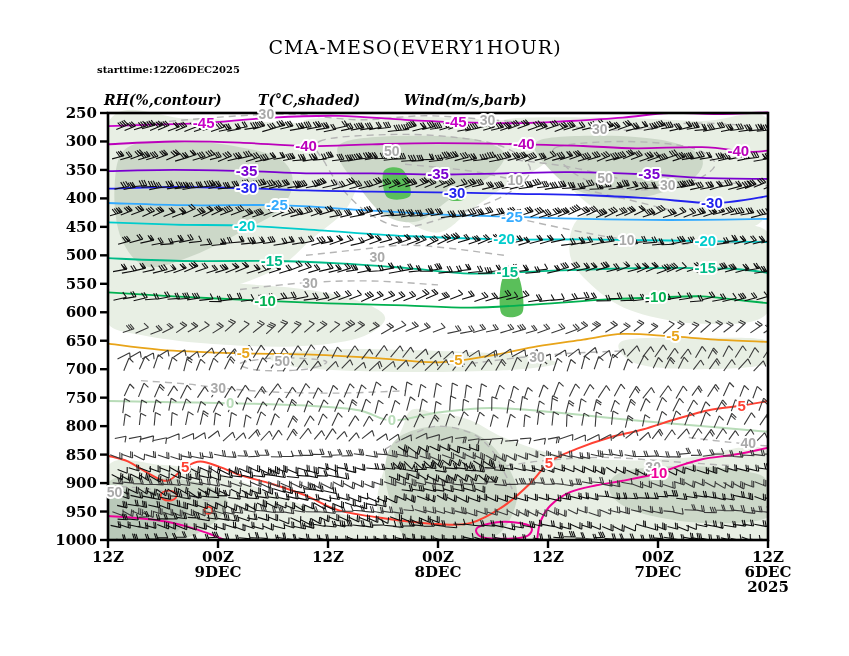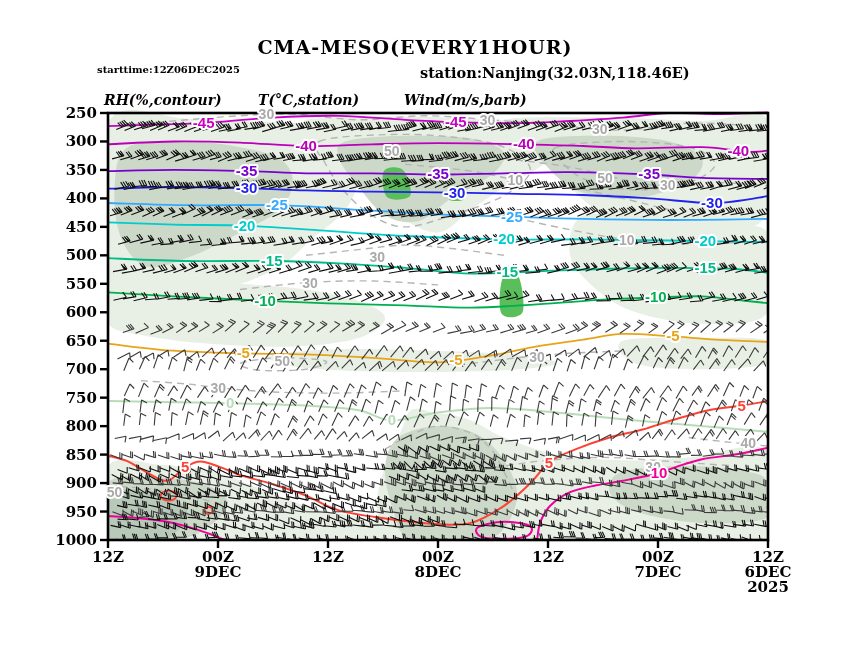--- a/index.html
+++ b/index.html
@@ -1,34 +1,33 @@
 <!DOCTYPE html>
 <html><head>
 <meta charset="utf-8">
 <style>
   html,body{margin:0;padding:0;background:#ffffff;}
   #stage{position:relative;width:849px;height:656px;background:#fff;overflow:hidden;
          font-family:"DejaVu Serif", serif;}
   .hdr{position:absolute;white-space:nowrap;color:#000;}
-  #title{top:36px;left:0;width:830px;text-align:center;font-size:19px;font-weight:bold;letter-spacing:1px;}
+  #title{top:36px;left:0;width:830px;text-align:center;font-size:19px;font-weight:normal;letter-spacing:1px;}
   #sub-left{top:64px;left:97px;font-size:10px;font-weight:bold;}
   #sub-right{top:64px;left:420px;font-size:14.5px;font-weight:bold;}
   .leg{position:absolute;top:92px;font-size:14px;font-weight:bold;font-style:italic;}
   #leg-rh{left:104px;} #leg-t{left:258px;} #leg-w{left:404px;text-align:right;}
   svg{position:absolute;top:0;left:0;}
 </style>
 </head>
 <body>
 
 <div id="stage">
   <div id="title" class="hdr">CMA-MESO(EVERY1HOUR)</div>
   <div id="sub-left" class="hdr">starttime:12Z06DEC2025</div>
-  <div id="sub-right" class="hdr">station:Nanjing(32.03N,118.46E)</div>
   <span id="leg-rh" class="leg">RH(%,contour)</span>
-  <span id="leg-t" class="leg">T(°C,station)</span>
+  <span id="leg-t" class="leg">T(°C,shaded)</span>
   <span id="leg-w" class="leg">Wind(m/s,barb)</span>
   <svg id="plot" width="849" height="656" viewBox="0 0 849 656" xmlns="http://www.w3.org/2000/svg">
       <defs>
         <clipPath id="pc">
           <rect x="107" y="104" width="662" height="437"></rect>
         </clipPath>
       </defs>
       <g clip-path="url(#pc)">
         <path d="M108.0 123.2C121.2 95.9 160.8 118.9 187.2 118.7C213.6 118.5 243.3 121.0 266.4 122.1C289.5 123.2 311.5 122.3 325.8 125.5C340.1 128.8 346.7 133.1 352.2 141.5C357.7 149.8 359.9 164.2 358.8 175.6C357.7 187.0 353.3 199.3 345.6 209.8C337.9 220.2 323.6 228.8 312.6 238.3C301.6 247.7 293.9 258.6 279.6 266.7C265.3 274.9 246.6 283.4 226.8 287.2C207.0 291.0 180.6 290.3 160.8 289.5C141.0 288.7 116.8 310.4 108.0 282.7C99.2 255.0 94.8 150.6 108.0 123.2Z" fill="#e8efe4" stroke="none"></path>
         <path d="M306.0 119.8C318.1 116.6 374.2 116.4 405.0 116.4C435.8 116.4 467.7 118.5 490.8 119.8C513.9 121.2 532.6 120.8 543.6 124.4C554.6 128.0 556.8 134.8 556.8 141.5C556.8 148.1 552.4 156.6 543.6 164.2C534.8 171.8 516.1 179.4 504.0 187.0C491.9 194.6 482.0 202.2 471.0 209.8C460.0 217.4 450.1 231.6 438.0 232.6C425.9 233.5 409.4 223.1 398.4 215.5C387.4 207.9 380.8 196.5 372.0 187.0C363.2 177.5 352.2 167.1 345.6 158.5C339.0 150.0 339.0 142.2 332.4 135.8C325.8 129.3 293.9 123.1 306.0 119.8Z" fill="#e8efe4" stroke="none"></path>

